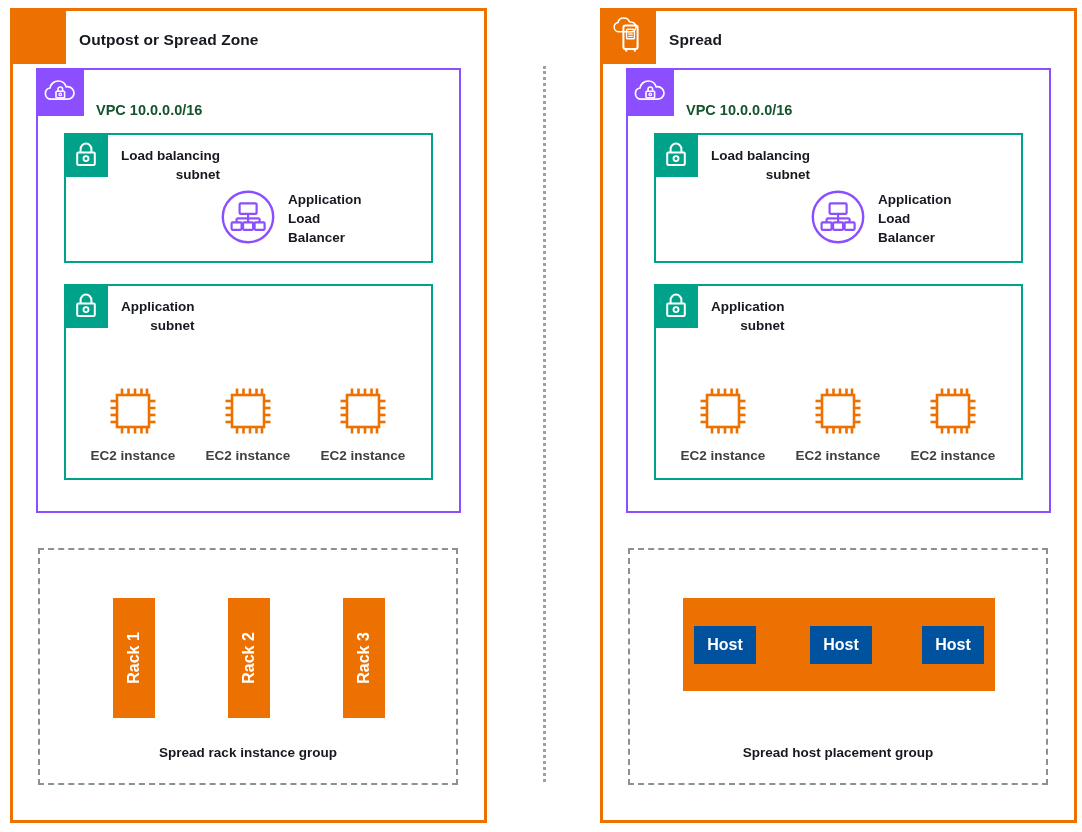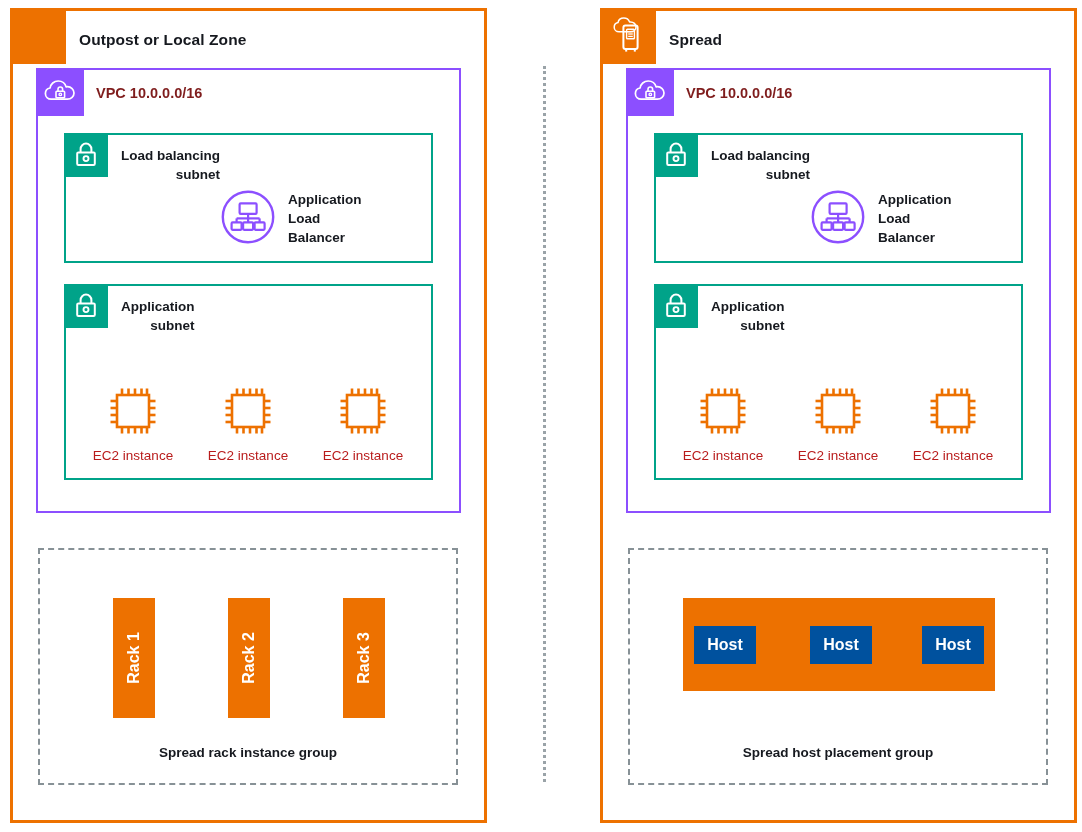--- a/index.html
+++ b/index.html
@@ -14,43 +14,43 @@
   .panel{position:absolute;border:3px solid #ED7100;background:#fff;box-sizing:border-box;}
   .panel-tab{position:absolute;left:-3px;top:-3px;width:56px;height:56px;background:#ED7100;
     display:flex;align-items:center;justify-content:center;}
   .panel-title{position:absolute;left:66px;top:20px;font-size:15.5px;font-weight:bold;
     letter-spacing:.1px;white-space:nowrap;color:#16191f;}
 
   
   .vpc{position:absolute;border:2.5px solid #8C4FFF;background:#fff;box-sizing:border-box;}
   .vpc-tab{position:absolute;left:-2.5px;top:-2.5px;width:48px;height:48px;background:#8C4FFF;
     display:flex;align-items:center;justify-content:center;}
-  .vpc-title{position:absolute;left:58px;top:15px;font-size:14.5px;font-weight:bold;
-    white-space:nowrap;color:#7f1d1d;}
+  .vpc-title{position:absolute;left:58px;top:32px;font-size:14.5px;font-weight:bold;
+    white-space:nowrap;color:#14532d;}
 
   
   .subnet{position:absolute;border:2.5px solid #00A389;background:#fff;box-sizing:border-box;}
   .subnet-tab{position:absolute;left:-2.5px;top:-2.5px;width:44px;height:44px;background:#00A389;
     display:flex;align-items:center;justify-content:center;}
   .subnet-title{position:absolute;left:55px;top:11px;font-size:13.5px;font-weight:bold;
     line-height:1.42;color:#16191f;text-align:right;}
 
   
   .pgroup{position:absolute;border:2px dashed #879196;background:transparent;box-sizing:border-box;}
   .pgroup-label{position:absolute;left:0;width:100%;text-align:center;font-size:13.5px;
     font-weight:bold;color:#16191f;}
 
   
   .alb{position:absolute;width:54px;height:54px;}
   .alb-label{position:absolute;font-size:13.5px;font-weight:bold;line-height:1.42;
     color:#16191f;white-space:nowrap;}
 
   
   .ec2{position:absolute;width:56px;height:56px;}
-  .ec2-label{position:absolute;font-size:13.5px;font-weight:normal;color:#b91c1c;
+  .ec2-label{position:absolute;font-size:13.5px;font-weight:bold;color:#404040;
     text-align:center;white-space:nowrap;}
 
   
   .rack{position:absolute;background:#ED7100;display:flex;align-items:center;justify-content:center;}
   .rack span{transform:rotate(-90deg);font-size:16px;font-weight:bold;color:#fff;white-space:nowrap;}
 
   
   .slab{position:absolute;background:#ED7100;}
   .host{position:absolute;background:#00519E;display:flex;align-items:center;justify-content:center;}
   .host span{font-size:16px;font-weight:bold;color:#fff;}
@@ -120,21 +120,21 @@
   </svg>
 
   <div class="divider" style="left:543px;top:66px;height:716px;"></div>
 
   <div class="panel" style="left:10px;top:8px;width:477px;height:815px;">
     <div class="panel-tab">
       <svg width="34" height="34" viewBox="0 0 34 34">
         <circle cx="17" cy="17" r="0" fill="none"></circle>
       </svg>
     </div>
-    <div class="panel-title">Outpost or Local Zone</div>
+    <div class="panel-title">Outpost or Spread Zone</div>
   </div>
 
   <div class="vpc" style="left:36px;top:68px;width:425px;height:445px;">
     <div class="vpc-tab">
       <svg width="34" height="30" viewBox="0 0 34 30">
         <path d="M8.2,22.2 C4.9,22.2 2.4,19.8 2.4,16.6 C2.4,13.8 4.4,11.5 7.1,11.0
                  C7.6,7.0 11.0,4.0 15.2,4.0 C19.0,4.0 22.2,6.5 23.1,9.9
                  C23.6,9.8 24.0,9.7 24.5,9.7 C28.1,9.7 31.0,12.5 31.0,16.0
                  C31.0,19.4 28.1,22.2 24.5,22.2 Z" fill="none" stroke="#fff" stroke-width="1.7" stroke-linejoin="round"></path>
         <rect x="13.0" y="14.2" width="8.6" height="6.6" rx="0.8" fill="none" stroke="#fff" stroke-width="1.6"></rect>

